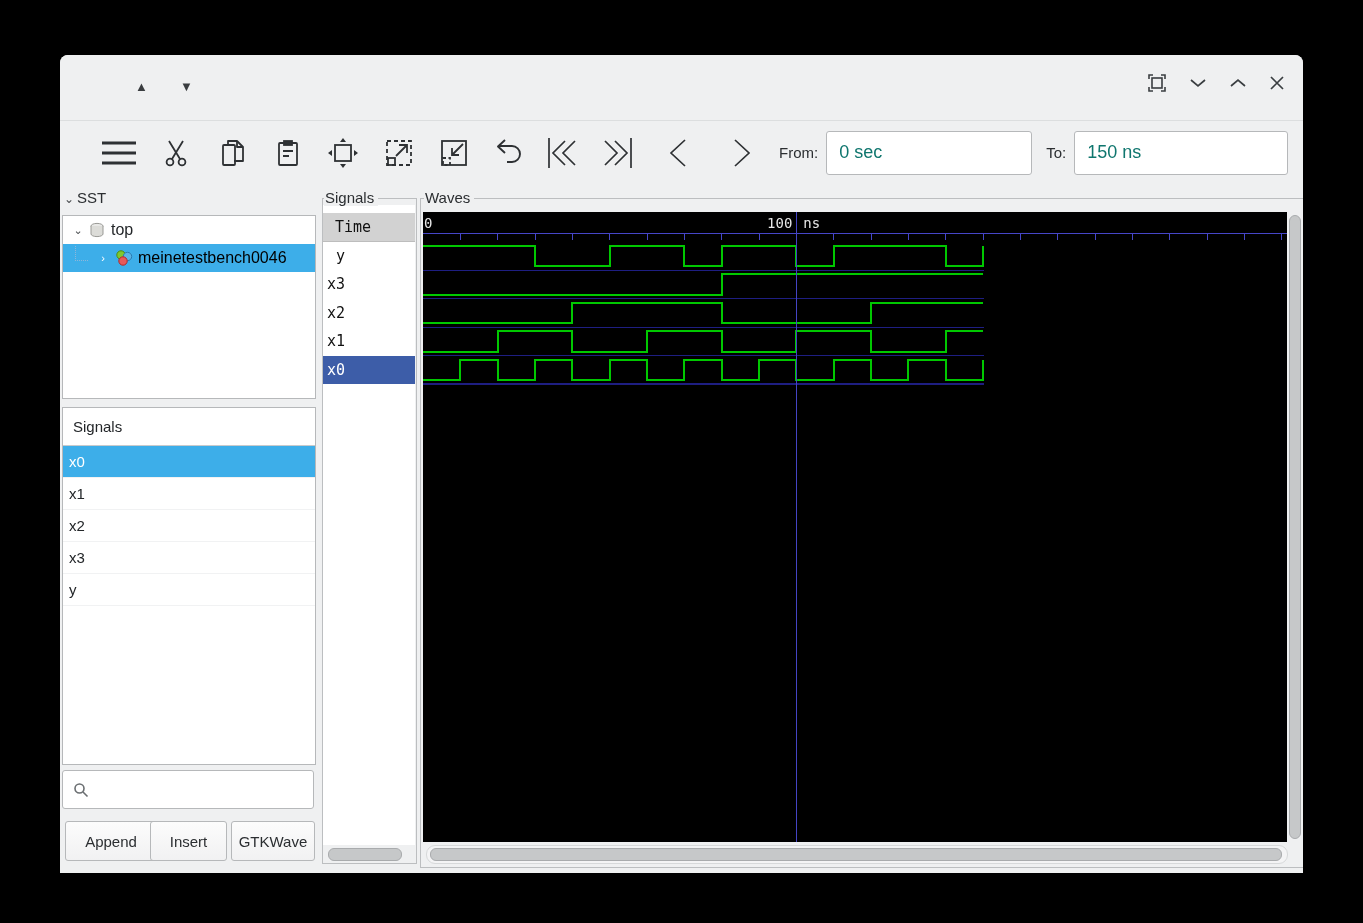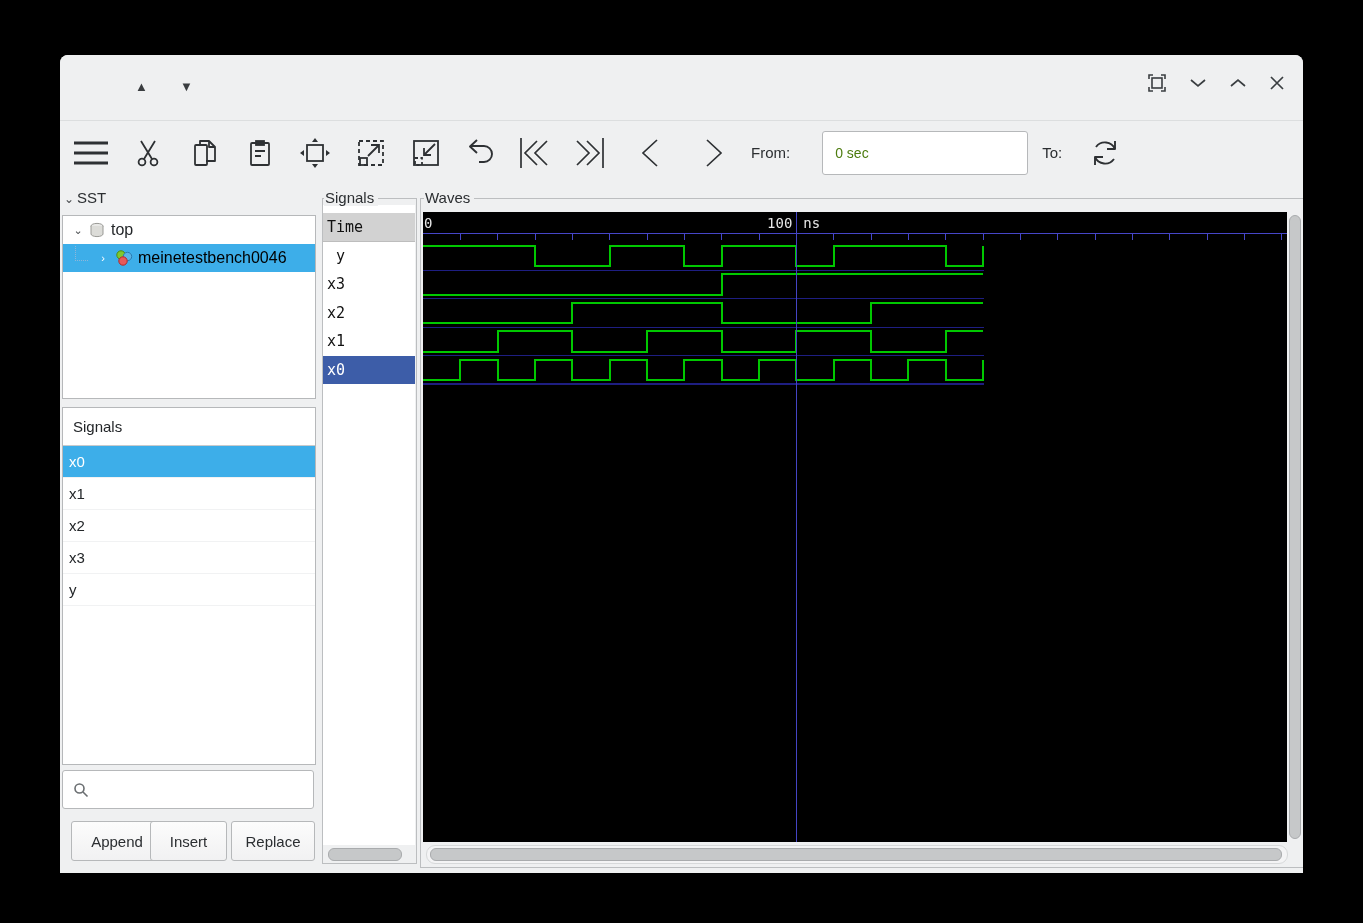--- a/index.html
+++ b/index.html
@@ -12,26 +12,26 @@
   .tb-tri{position:absolute;top:24px;font-size:13px;color:#3a3d40;cursor:default;}
   .tb-tri.up{left:75px;}
   .tb-tri.down{left:120px;}
   .tb-center{position:absolute;left:0;right:0;top:8px;text-align:center;}
   .tb-title{font-size:17px;color:#232629;}
   .tb-sub{font-size:13px;color:#90959a;margin-top:3px;}
   .tb-sub .sep{margin:0 10px;color:#aeb3b7;}
   .tb-controls{position:absolute;right:18px;top:18px;display:flex;align-items:center;gap:22px;}
   .tb-controls svg{display:block;}
   
-  .toolbar{position:absolute;left:0;top:65px;width:100%;height:65px;display:flex;align-items:center;}
+  .toolbar{position:absolute;left:0;top:65px;width:100%;height:65px;display:flex;align-items:center;padding-left:28px;}
   .tool{width:46px;height:46px;display:flex;align-items:center;justify-content:center;flex:0 0 auto;}
   .tool svg{display:block;}
   .tb-label{font-size:15px;color:#2b2e31;margin:0 8px 0 6px;flex:0 0 auto;}
   .tb-input{height:42px;background:#fff;border:1px solid #b6b8ba;border-radius:3px;
-    font-size:14px;color:#4d7c0f;padding:0 12px;font-family:"Liberation Sans",sans-serif;flex:0 0 auto;margin-left:24px;}
+    font-size:18px;color:#0f766e;padding:0 12px;font-family:"Liberation Sans",sans-serif;flex:0 0 auto;}
   
   .sst-header{position:absolute;left:4px;top:134px;font-size:15px;color:#2b2e31;}
   .sst-header .chev{font-size:12px;color:#4a4d50;margin-right:3px;}
   .tree-box{position:absolute;left:2px;top:160px;width:252px;height:182px;background:#fff;
     border:1px solid #b6b8ba;}
   .tree-row{position:relative;height:28px;display:flex;align-items:center;font-size:16px;color:#232629;}
   .tree-row.selected{background:#3daee9;color:#fff;}
   .tree-chev{width:14px;text-align:center;font-size:11px;color:#4a4d50;margin-left:8px;margin-right:4px;}
   .tree-row.selected .tree-chev{color:#fff;}
   .tree-guide{width:12px;height:14px;border-left:1px dotted #8fb6d9;border-bottom:1px dotted #8fb6d9;
@@ -52,21 +52,21 @@
     border:1px solid #b6b8ba;border-radius:3px;font-size:15px;color:#2b2e31;
     font-family:"Liberation Sans",sans-serif;}
   
   .frame-label{position:absolute;font-size:15px;color:#2b2e31;background:#eff0f1;padding:0 4px 0 1px;z-index:3;}
   .frame{position:absolute;border:1px solid #bcbec0;}
   
   .names-bg{position:absolute;left:263px;top:150px;width:92px;height:640px;background:#fff;z-index:1;}
   .names-col{position:absolute;left:263px;top:157px;width:92px;z-index:2;
     font-family:"DejaVu Sans Mono","Liberation Mono",monospace;font-size:15px;color:#111;}
   .time-hdr{position:absolute;left:0;top:1px;width:100%;height:29px;line-height:29px;background:#d2d2d2;
-    padding-left:4px;box-sizing:border-box;border-bottom:1px solid #bdbdbd;}
+    padding-left:12px;box-sizing:border-box;border-bottom:1px solid #bdbdbd;}
   .name-row{position:absolute;left:0;width:100%;height:28px;line-height:28px;padding-left:4px;
     box-sizing:border-box;white-space:pre;}
   .name-row.selected{background:#3d5da8;color:#fff;}
   .mid-scroll-thumb{position:absolute;left:268px;top:793px;width:72px;height:11px;z-index:2;
     background:#c6c8c9;border:1px solid #a9abad;border-radius:6px;}
   
   .wave-canvas{position:absolute;left:363px;top:157px;width:864px;height:630px;background:#000;z-index:2;}
   .vscroll{position:absolute;left:1229px;top:160px;width:12px;height:624px;z-index:2;}
   .vscroll .thumb{position:absolute;left:0;top:0;width:10px;height:622px;background:#c6c8c9;
     border:1px solid #a9abad;border-radius:6px;}
@@ -179,20 +179,21 @@
       </svg>
     </div>
     <div class="tool" style="margin-left:18px">
       <svg width="20" height="34" viewBox="0 0 20 34" stroke="#2e3134" stroke-width="1.7" fill="none">
         <path d="M3 4 L17 17 L3 30"></path>
       </svg>
     </div>
     <span class="tb-label" style="margin-left:14px">From:</span>
     <input class="tb-input" style="width: 180px;" value="0 sec">
     <span class="tb-label" style="margin-left:14px">To:</span>
+    <input class="tb-input" style="width: 188px;" value="150 ns">
     <div class="tool" style="margin-left:12px">
       <svg width="32" height="32" viewBox="0 0 32 32" stroke="#2e3134" stroke-width="1.9" fill="none">
         <path d="M7 10 A11 11 0 0 1 26 12"></path>
         <path d="M26 4 V12 H18" stroke-linejoin="round"></path>
         <path d="M25 22 A11 11 0 0 1 6 20"></path>
         <path d="M6 28 V20 H14" stroke-linejoin="round"></path>
       </svg>
     </div>
   </div>
 
@@ -227,23 +228,23 @@
     <div class="list-item">x2</div>
     <div class="list-item">x3</div>
     <div class="list-item">y</div>
   </div>
   <div class="search-box">
     <svg width="16" height="16" viewBox="0 0 16 16" fill="none" stroke="#6a6e71" stroke-width="1.6">
       <circle cx="6.5" cy="6.5" r="4.5"></circle>
         <path d="M10 10 L14.5 14.5"></path>
     </svg>
   </div>
-  <button class="btn" style="left:11px;width:92px">Append</button>
+  <button class="btn" style="left:5px;width:92px">Append</button>
   <button class="btn" style="left:90px;width:77px">Insert</button>
-  <button class="btn" style="left:171px;width:84px">Replace</button>
+  <button class="btn" style="left:171px;width:84px">GTKWave</button>
 
   <span class="frame-label" style="left:264px;top:134px">Signals</span>
   <div class="frame" style="left:262px;top:143px;width:93px;height:664px"></div>
   <div class="names-bg"></div>
   <div class="names-col">
     <div class="time-hdr">Time</div>
     <div class="name-row" style="top:30px"> y</div>
     <div class="name-row" style="top:58.4px">x3</div>
     <div class="name-row" style="top:86.8px">x2</div>
     <div class="name-row" style="top:115.2px">x1</div>

